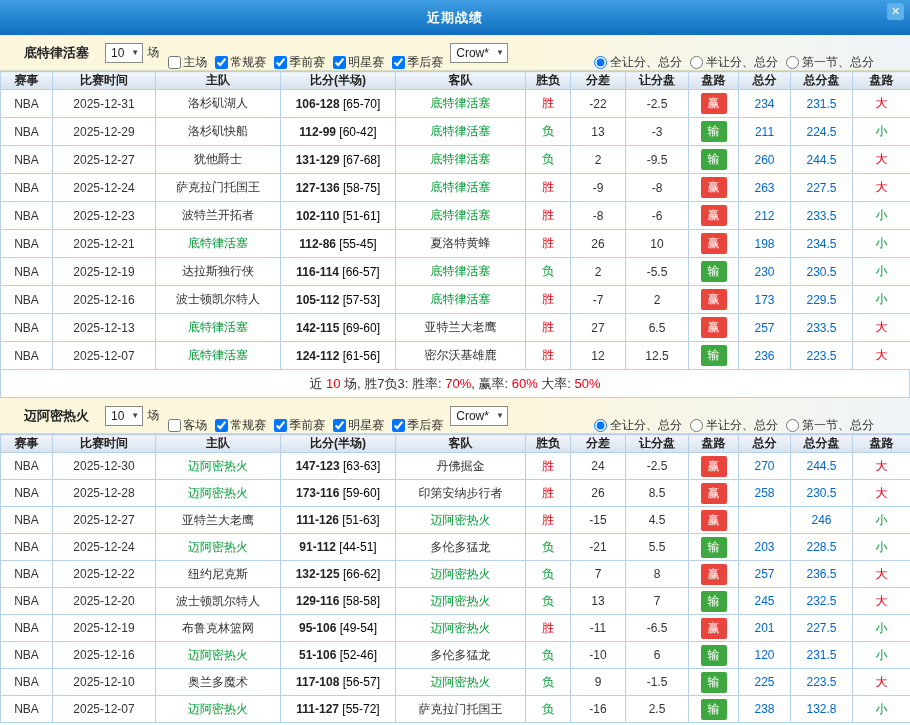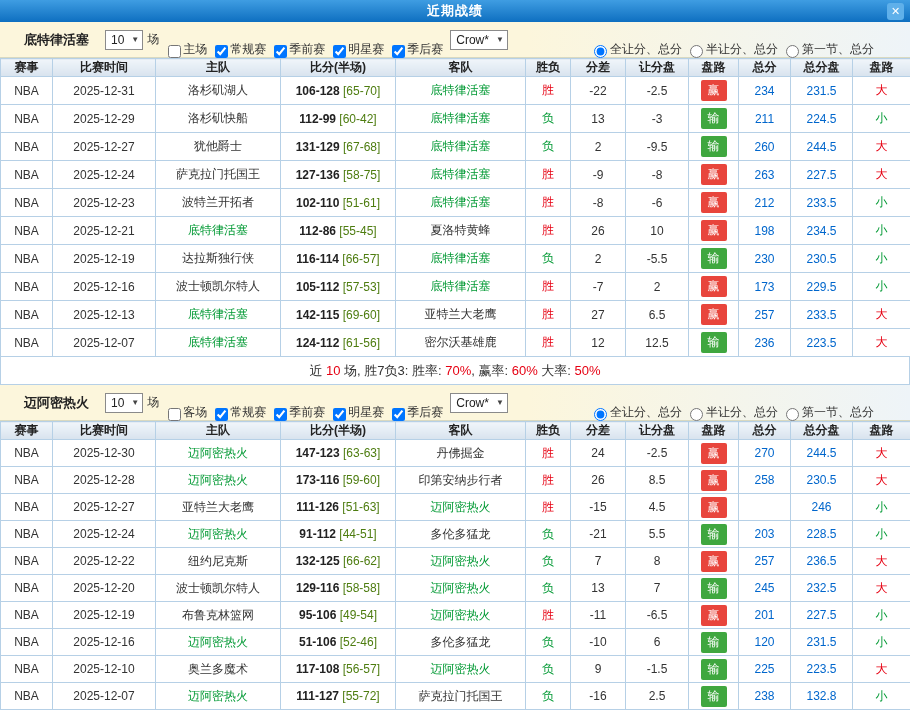--- a/index.html
+++ b/index.html
@@ -1,54 +1,54 @@
 <!DOCTYPE html>
 <html><head>
 <meta charset="utf-8">
 <style>
   * { margin:0; padding:0; box-sizing:border-box; }
   html,body { width:910px; height:725px; overflow:hidden; background:#fff;
     font-family:"Liberation Sans","DejaVu Sans",sans-serif; }
 
-  .titlebar { height:22px; background:linear-gradient(#3f9de2,#0e6fc0);
+  .titlebar { height:35px; background:linear-gradient(#3f9de2,#0e6fc0);
     position:relative; display:flex; align-items:center; justify-content:center; }
   .titlebar .title { color:#fff; font-size:13px; font-weight:bold; letter-spacing:1px; }
   .close-btn { position:absolute; right:6px; top:3px; width:17px; height:17px;
     background:#5fb0ea; border-radius:3px; color:#fff; font-size:11px;
     line-height:17px; text-align:center; cursor:pointer; }
 
   .filterbar { height:36px; display:flex; align-items:center;
     background:linear-gradient(to right,#fcf6dc 0%,#fcf6dc 58%,#eef4f8 100%);
     padding:0 10px 0 24px; font-size:12px; color:#333;
     border-bottom:1px solid #d9d9c0; }
   .team-name { font-weight:bold; font-size:13px; color:#222; margin-right:12px; }
   .select-box { display:inline-flex; align-items:center; background:#fff;
     border:1px solid #8a8a8a; height:20px; padding:0 3px 0 5px; margin:0 4px;
     font-size:12px; color:#222; cursor:pointer; }
   .select-box .arrow { font-size:8px; color:#444; margin-left:7px; }
-  .filterbar label { display:inline-flex; align-items:flex-end; cursor:pointer;margin-top:20px; }
+  .filterbar label { display:inline-flex; align-items:center; cursor:pointer;margin-top:20px; }
   .checkbox-group { display:inline-flex; align-items:center; margin-left:4px; }
   .checkbox-group label { margin-right:3px; }
   .checkbox-group input { margin:0 2px 0 5px; }
   .radio-group { margin-left:auto; margin-right:26px; display:inline-flex; align-items:center; }
   .radio-group label { margin-left:8px; }
   .radio-group input { margin:0 3px 0 0; }
 
   table { width:910px; border-collapse:collapse; table-layout:fixed; }
   th,td { border:1px solid #b6d0e6; text-align:center; font-size:12px; color:#333;
     overflow:hidden; white-space:nowrap; }
   th { height:18px; background:linear-gradient(#f0f5fa,#d8e3ee); font-weight:bold; color:#222; }
   .t1 td { height:28px; }
   .t2 td { height:27px; }
 
   .green { color:#009933; }
   .red   { color:#e60012; }
   .blue  { color:#0066cc; }
   .score { font-weight:bold; color:#222; }
-  .half  { color:#4d7c0f; }
+  .half  { color:#000000; }
   .badge { display:inline-block; min-width:26px; padding:2px 5px; border-radius:2px;
     color:#fff; font-size:12px; }
   .badge.win  { background:#e8453c; }
   .badge.lose { background:#3fa73f; }
 
   .summary { height:28px; border:1px solid #b6d0e6; border-top:none; background:#fff;
     display:flex; align-items:center; justify-content:center; font-size:13px; color:#333; }
   .summary span { white-space:pre; }
 </style>
 </head>

